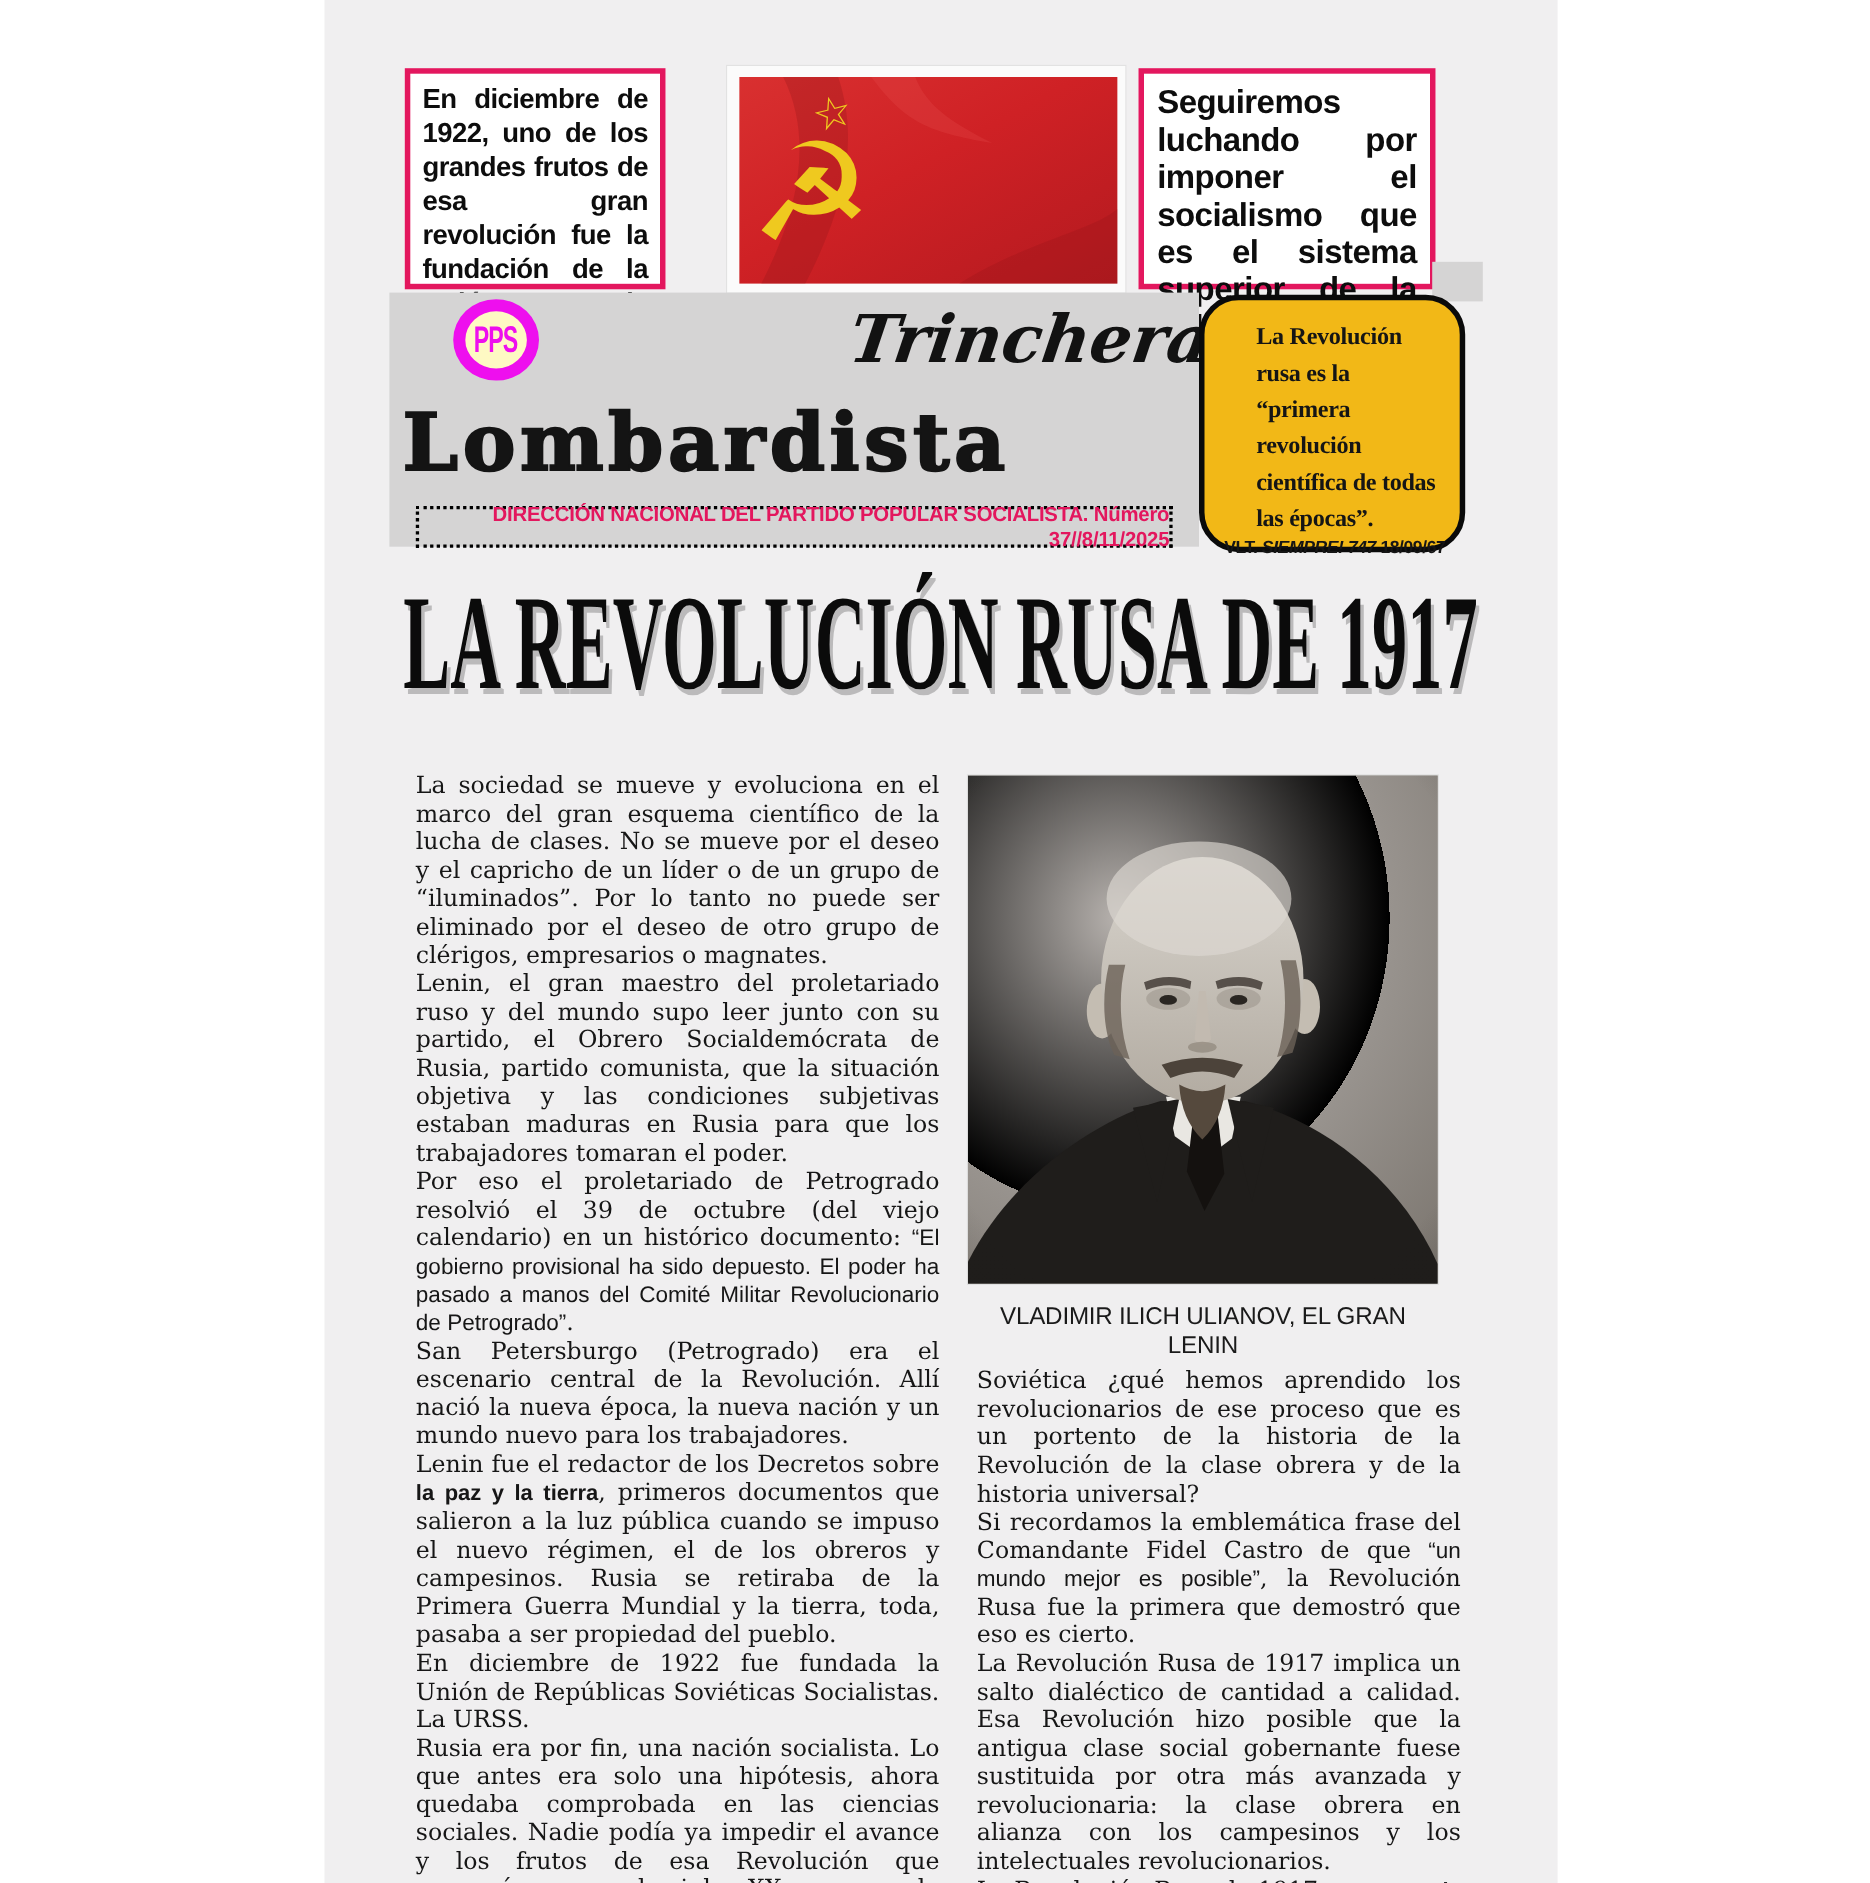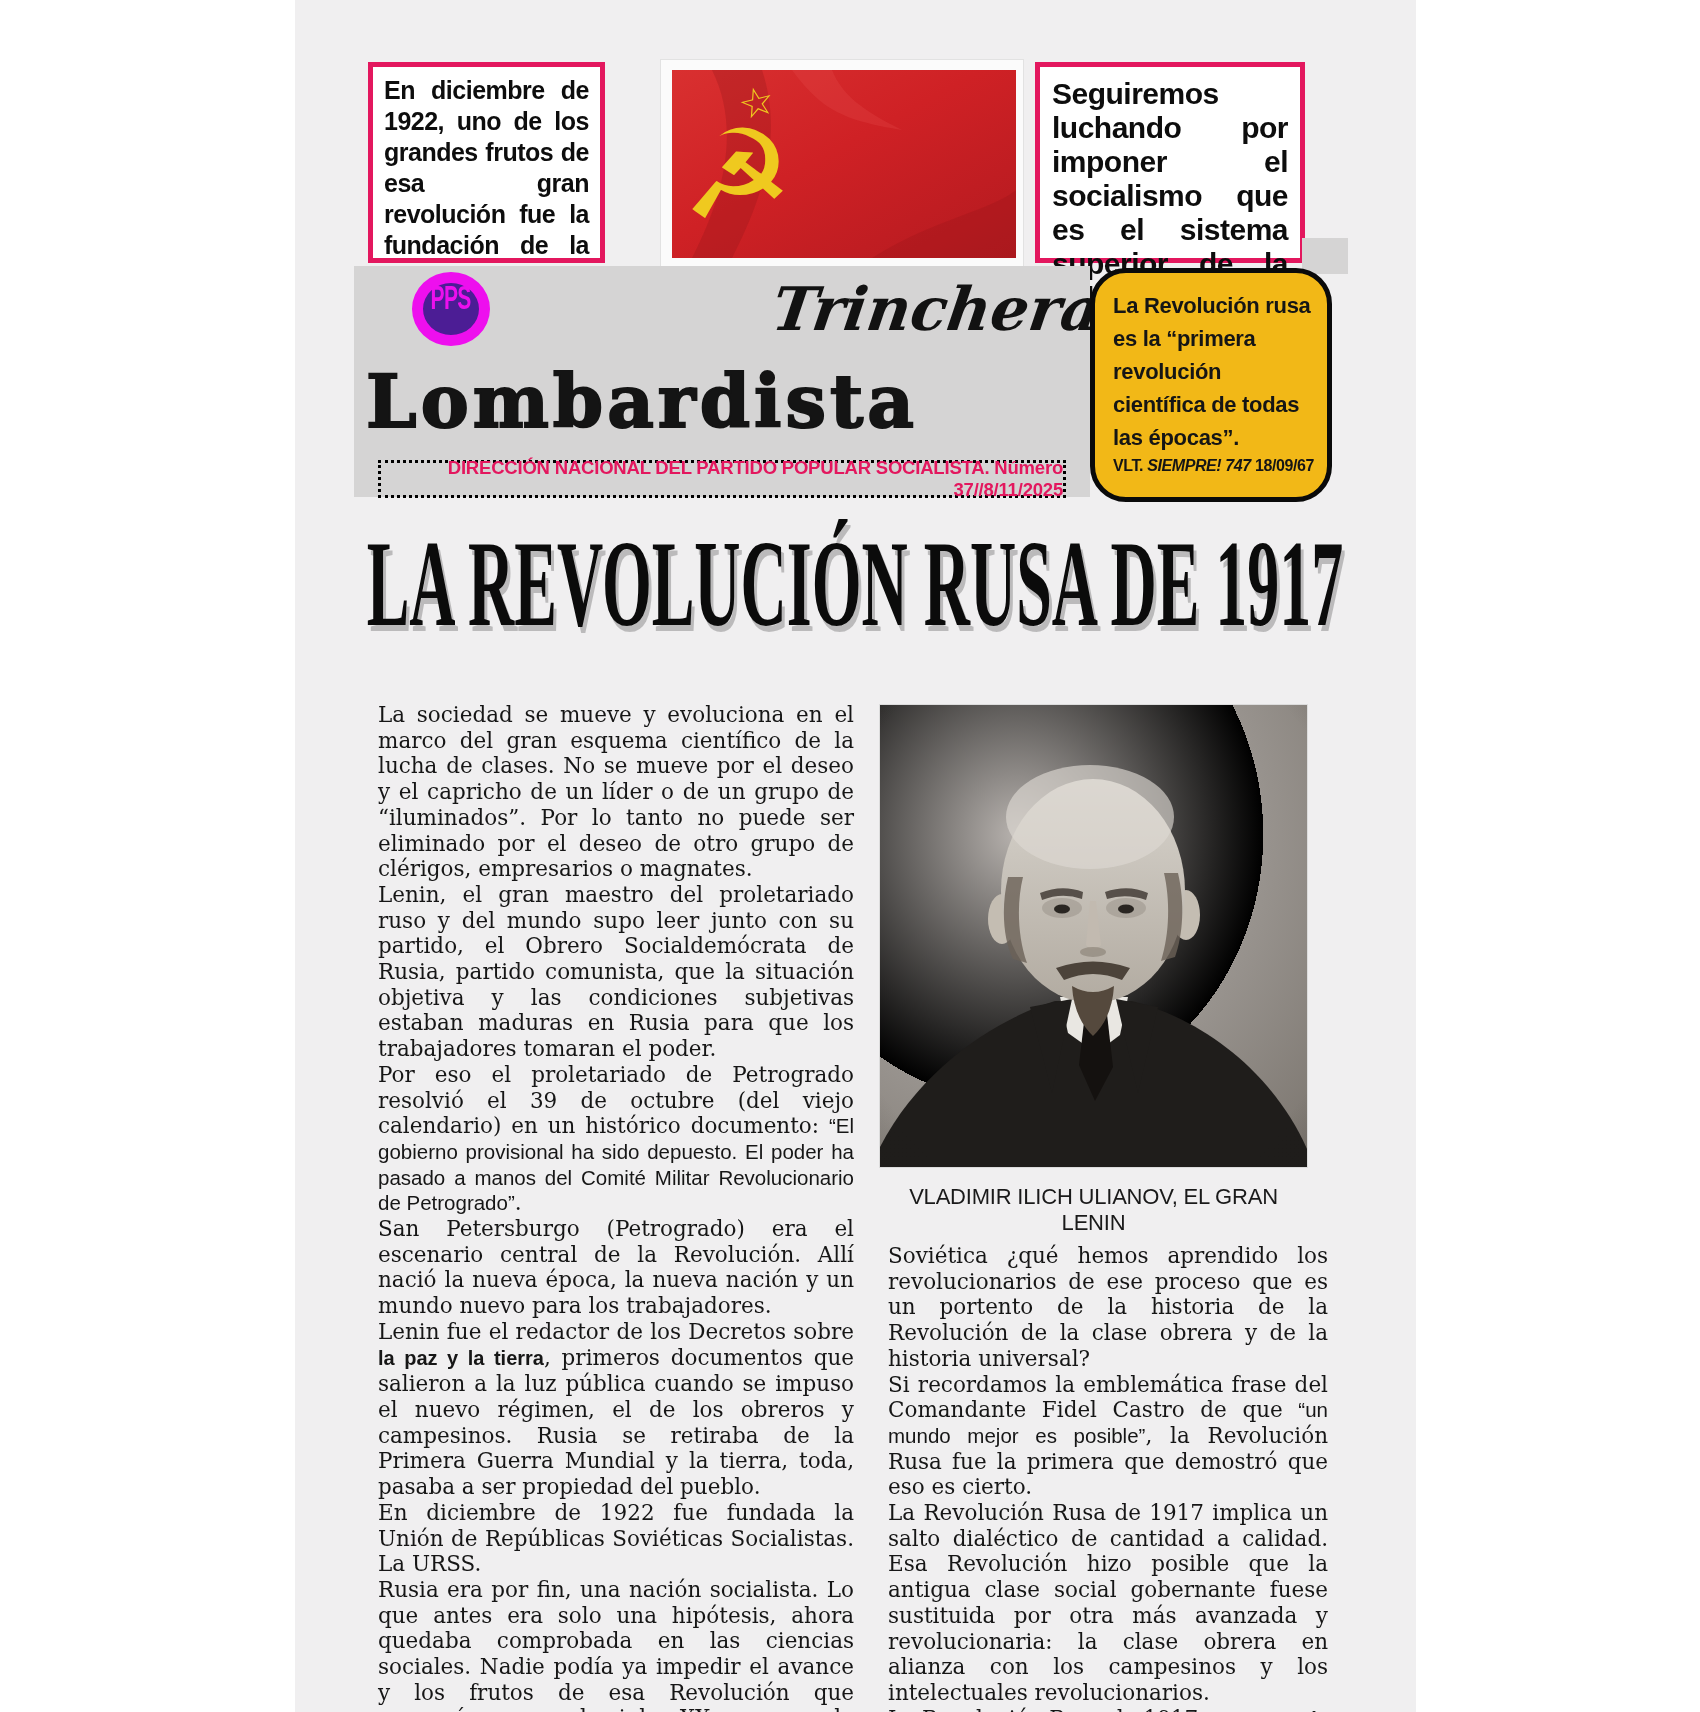--- a/index.html
+++ b/index.html
@@ -20,41 +20,41 @@
 
   
   .flag-frame{left:661px;top:60px;width:362px;height:206px;background:#fbfbfb;
               box-shadow:0 0 0 1px #e2e2e2;}
   .flag-svg{left:672px;top:70px;width:344px;height:188px;}
 
   
   .masthead{left:354px;top:266px;width:736px;height:231px;background:#d5d4d4;}
   .gray-patch{left:1302px;top:238px;width:46px;height:36px;background:#d5d4d4;}
   .pps-logo{left:412px;top:272px;width:56px;height:52px;border:11px solid #ee0fee;
-            border-radius:50%;background:#4c1d95;display:flex;align-items:flex-start;
+            border-radius:50%;background:#fef9c3;display:flex;align-items:center;
             justify-content:center;z-index:2;}
   .pps-text{color:#ee0fee;font-weight:bold;font-size:27px;letter-spacing:-1px;
             transform:scale(0.78,1.25);font-family:"Liberation Sans",sans-serif;}
   .trinchera{left:700px;top:274px;width:400px;text-align:right;color:#121212;
              font-family:"DejaVu Serif",serif;font-style:italic;font-weight:bold;
              font-size:60px;transform:skewX(-8deg);z-index:1;}
   .lombardista{left:366px;top:352px;width:710px;color:#141414;
                font-family:"DejaVu Serif",serif;font-weight:bold;font-size:72px;
                line-height:100px;letter-spacing:4px;-webkit-text-stroke:2px #141414;z-index:1;}
   .direction-box{left:378px;top:460px;width:688px;height:38px;border:3px dotted #000;
                  display:flex;align-items:center;justify-content:center;z-index:2;box-sizing:border-box;}
   .direction-text{color:#e3175e;font-weight:bold;font-size:18.5px;letter-spacing:-0.2px;
                   font-family:"Liberation Sans",sans-serif;text-align:right;}
 
   
   .quote-box{left:1090px;top:268px;width:242px;height:234px;background:#f2b817;
              border:5px solid #0a0a0a;border-radius:36px;box-sizing:border-box;
              padding:16px 12px 0 18px;z-index:3;}
   .quote-text{color:#151515;font-weight:bold;font-size:22px;line-height:33px;
-              letter-spacing:-0.3px;font-family:Liberation Sans, sans-serif;}
+              letter-spacing:-0.3px;font-family:Liberation Serif, serif;margin-left:29px;}
   .quote-src{margin-top:3px;color:#151515;font-weight:bold;font-size:16px;
              letter-spacing:-0.4px;font-family:"Liberation Sans",sans-serif;}
   .quote-src .it{font-style:italic;}
 
   
   .headline{left:290px;top:514px;width:1130px;height:160px;text-align:center;}
   .headline-inner{display:inline-block;white-space:nowrap;color:#0b0b0b;
                   font-family:"Liberation Serif",serif;font-weight:bold;font-size:64px;
                   transform:scale(1,1.92);transform-origin:center top;
                   text-shadow:3px 3px 0 rgba(0,0,0,0.22);}

